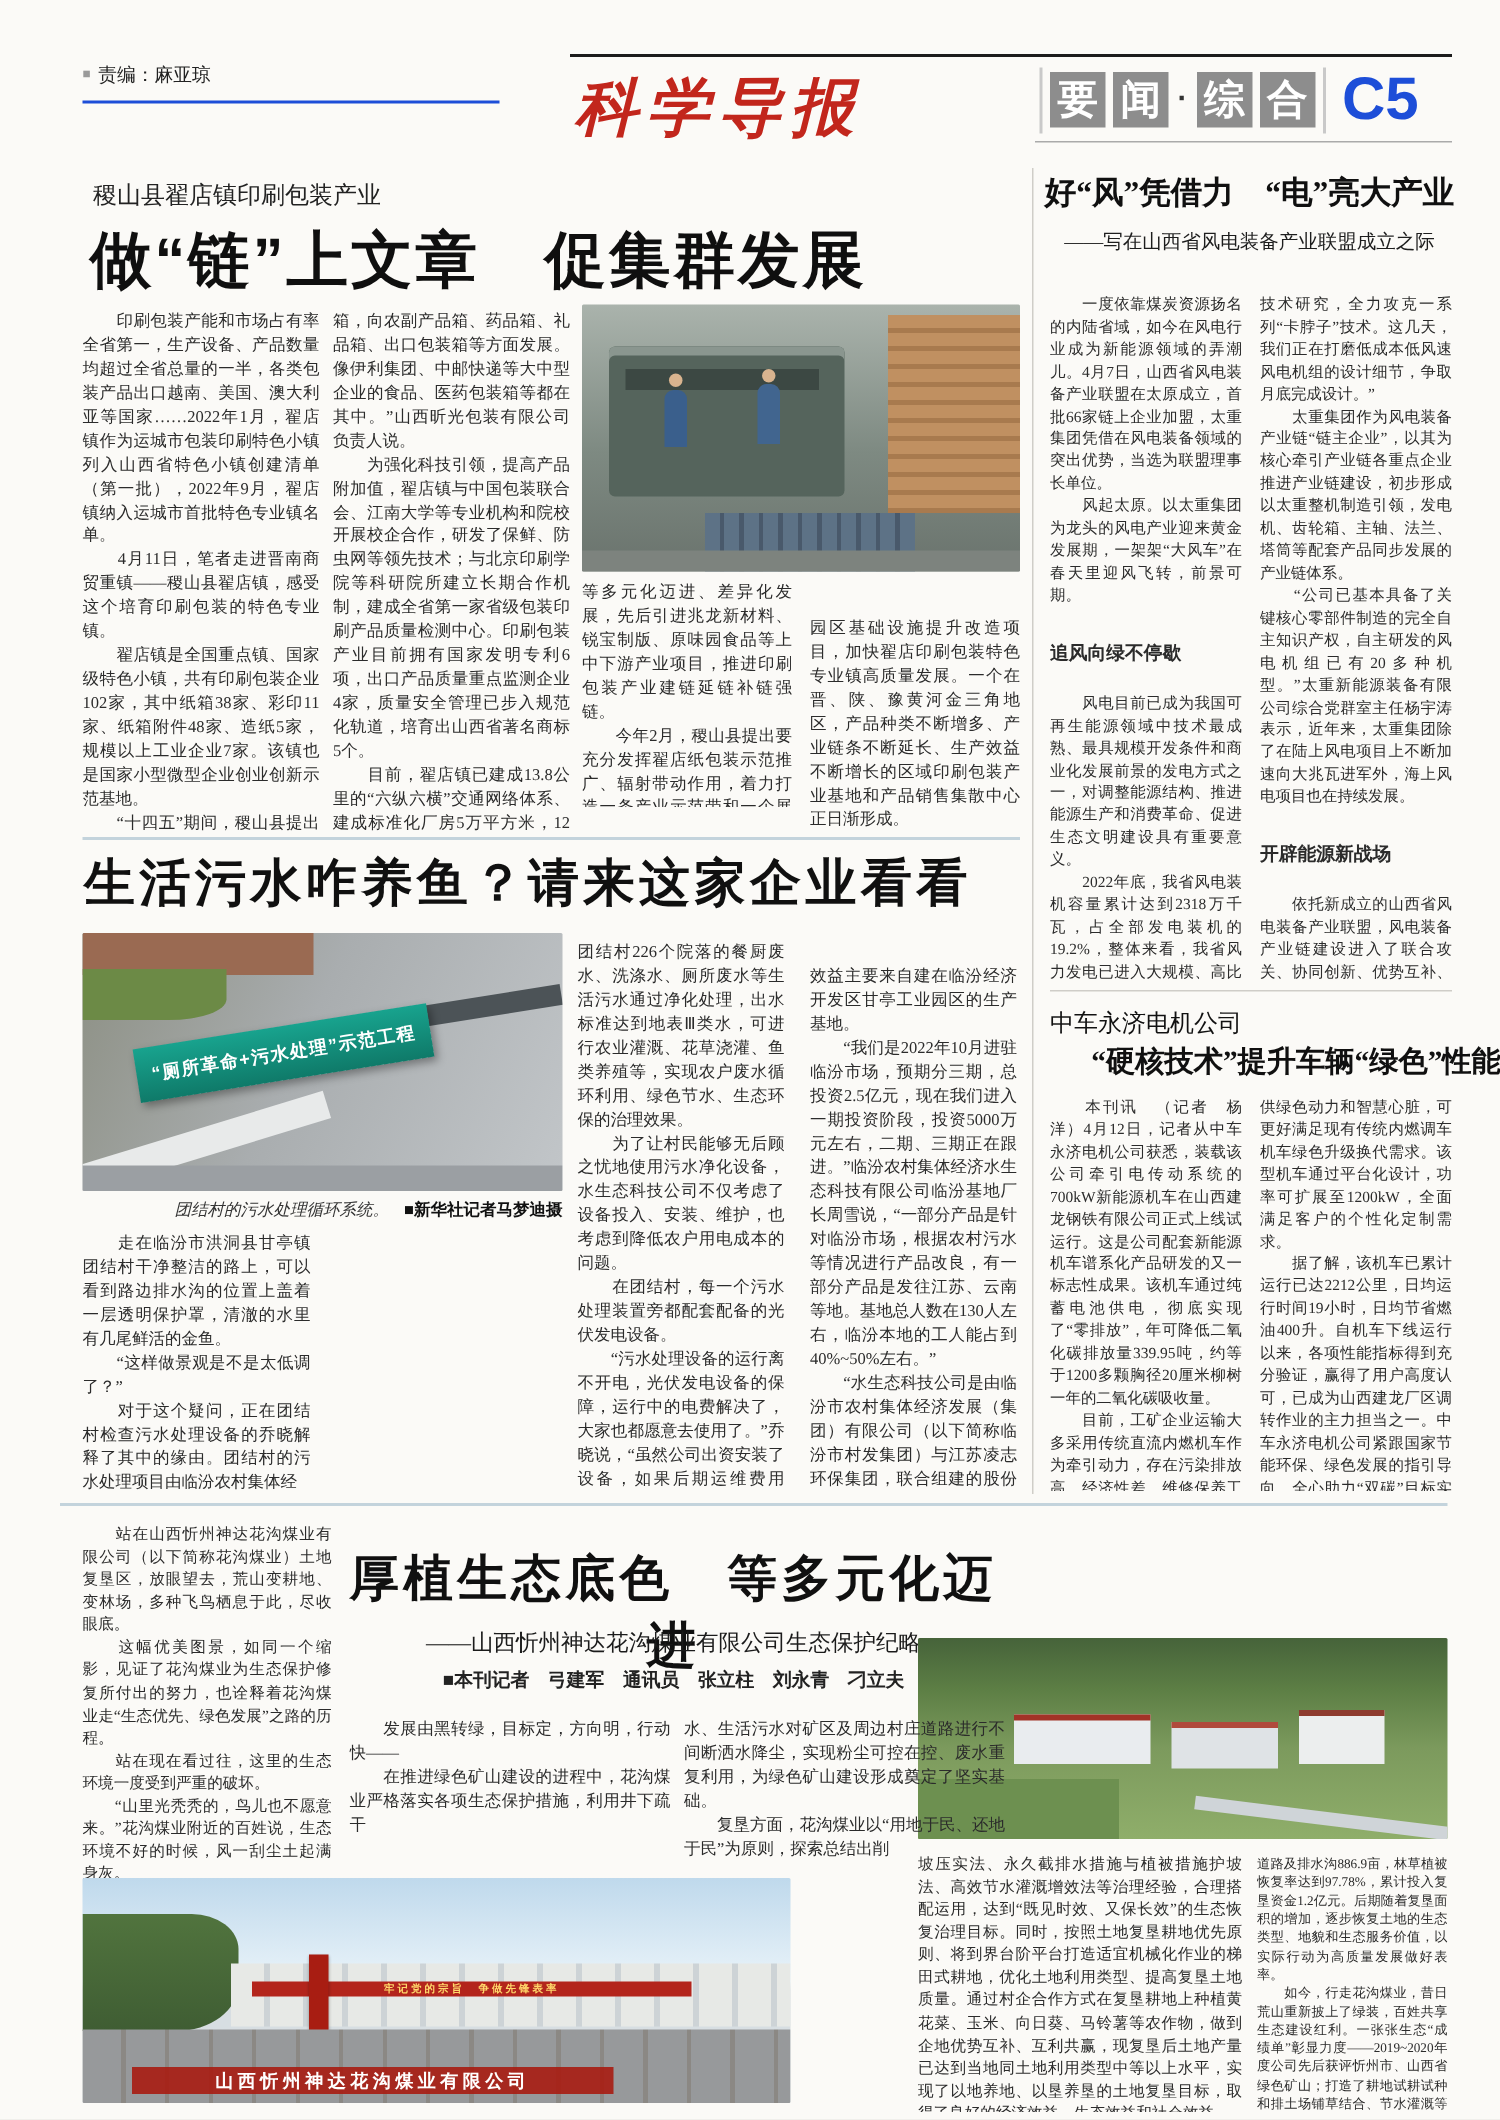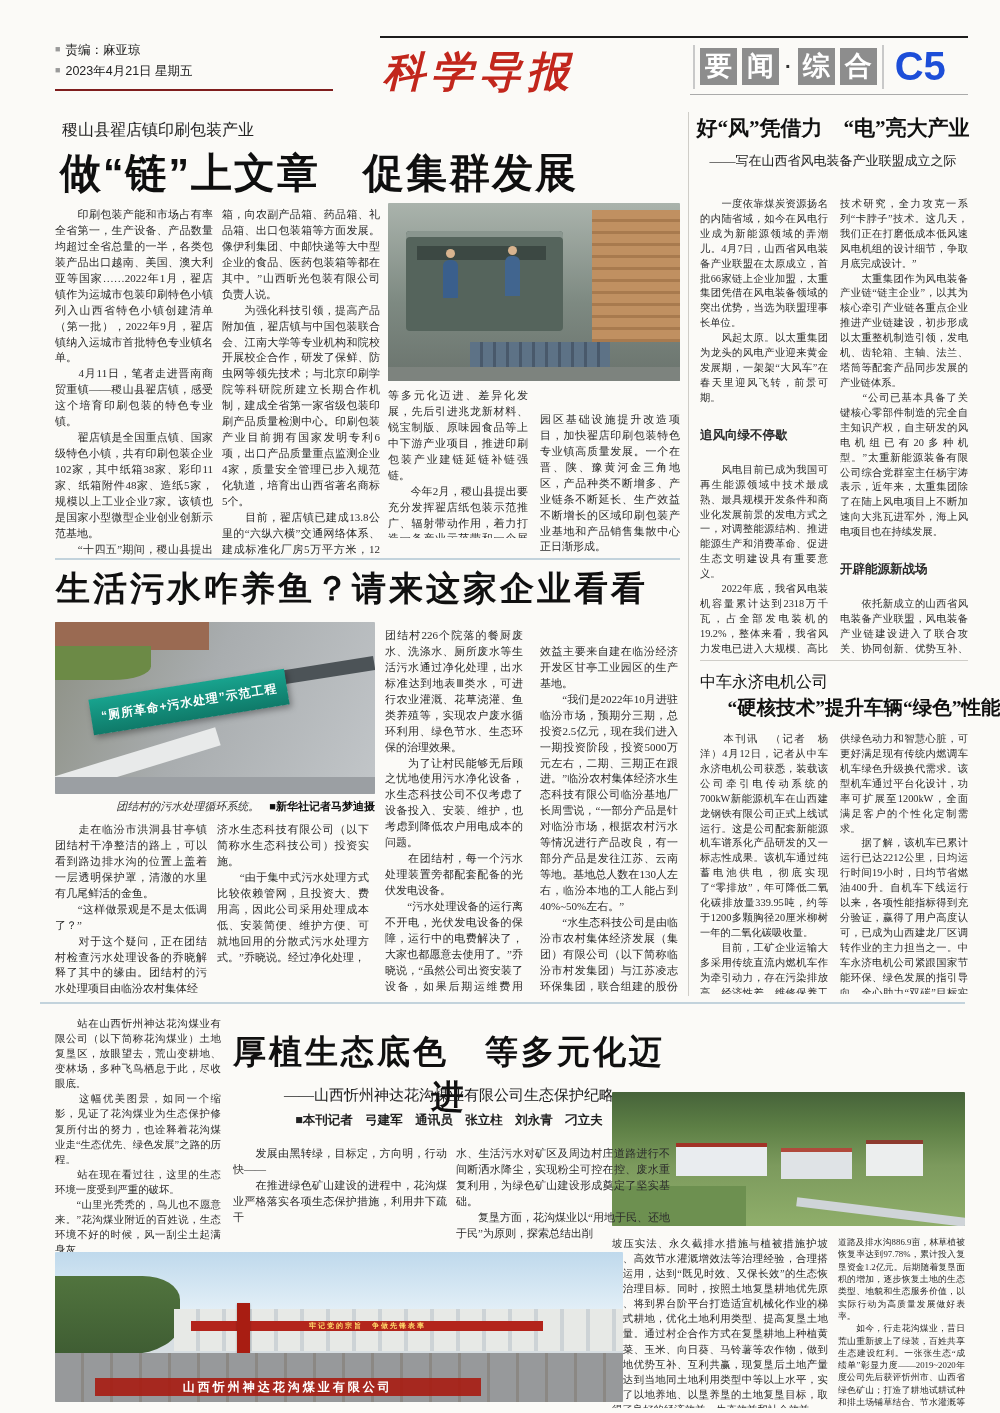--- a/index.html
+++ b/index.html
@@ -8,21 +8,21 @@
   .abs{position:absolute;}
   .sans{font-family:"Liberation Sans",sans-serif;}
   .coltext,.colbox{font-size:11px;line-height:1.45;text-align:justify;white-space:pre-line;overflow:hidden;}
   .colbox{position:absolute;}
   .colsub{font-family:"Liberation Sans",sans-serif;font-weight:bold;font-size:12.5px;margin:5px 0 4px 0;white-space:normal;}
   .photo{position:absolute;overflow:hidden;border-radius:1px;}
   .rule{position:absolute;background:#1c1c1c;}
   .rule-soft{position:absolute;background:#c3d3dc;}
   .vrule{position:absolute;background:#cfcdc8;}
   
-  .hdr-left{position:absolute;left:55px;top:40px;width:278px;border-bottom:2px solid #7f1d1d;padding-bottom:6px;
+  .hdr-left{position:absolute;left:55px;top:40px;width:278px;border-bottom:2px solid #1d4ed8;padding-bottom:6px;
             font-family:"Liberation Sans",sans-serif;font-size:12.5px;color:#222;line-height:1.7;}
   .bullet{color:#9a9a9a;font-size:9px;margin-right:5px;vertical-align:2px;}
   .masthead{position:absolute;left:383px;top:44px;font-family:"DejaVu Serif",serif;font-style:italic;font-weight:900;
             font-size:42px;color:#c2261c;letter-spacing:6px;}
   .sec-wrap{position:absolute;left:693px;top:44px;display:flex;align-items:center;gap:5px;}
   .secchar{display:inline-block;width:37px;height:37px;background:#8d8d8d;color:#fff;text-align:center;
            font:bold 27px/37px "Liberation Sans",sans-serif;}
   .secdot{font:bold 20px "Liberation Sans",sans-serif;color:#333;margin:0 1px;}
   .secbar{width:2px;height:44px;background:#c9c9c9;}
   .pageno{font:bold 40px "Liberation Sans",sans-serif;color:#1d4ed8;margin-left:6px;}
@@ -37,21 +37,20 @@
   .center{text-align:center;}
 </style>
 </head>
 <body>
 
 <div class="page">
 
   <div class="rule" style="left:380px;top:36px;width:588px;height:2px;"></div>
   <div class="hdr-left">
     <div><span class="bullet">■</span><span>责编：麻亚琼</span></div>
-    <div><span class="bullet">■</span><span>2023年4月21日 星期五</span></div>
   </div>
   <div class="masthead">科学导报</div>
   <div class="sec-wrap">
     <div class="secbar"></div>
     <span class="secchar">要</span>
     <span class="secchar">闻</span>
     <span class="secdot">·</span>
     <span class="secchar">综</span>
     <span class="secchar">合</span>
     <div class="secbar"></div>
@@ -127,22 +126,20 @@
     <div class="abs" style="left:-6%;bottom:12%;width:58%;height:11%;background:#e8eaea;transform:rotate(-17deg);"></div>
     <div class="abs" style="left:0;bottom:0;width:100%;height:10%;background:#9b9fa3;"></div>
   </div>
   <div class="caprow" style="left:55px;top:799px;width:320px;">
     <span class="cap-i">团结村的污水处理循环系统。</span>
     <span class="cap-b">■新华社记者马梦迪摄</span>
   </div>
   <div class="colbox coltext" style="left:55px;top:822px;width:152px;height:172px;">　　走在临汾市洪洞县甘亭镇团结村干净整洁的路上，可以看到路边排水沟的位置上盖着一层透明保护罩，清澈的水里有几尾鲜活的金鱼。
 　　“这样做景观是不是太低调了？”
 　　对于这个疑问，正在团结村检查污水处理设备的乔晓解释了其中的缘由。团结村的污水处理项目由临汾农村集体经</div>
-  <div class="colbox coltext" style="left:217px;top:822px;width:152px;height:172px;">济水生态科技有限公司（以下简称水生态科技公司）投资实施。
-　　“由于集中式污水处理方式比较依赖管网，且投资大、费用高，因此公司采用处理成本低、安装简便、维护方便、可就地回用的分散式污水处理方式。”乔晓说。经过净化处理，</div>
   <div class="colbox coltext" style="left:385px;top:628px;width:138px;height:366px;">团结村226个院落的餐厨废水、洗涤水、厕所废水等生活污水通过净化处理，出水标准达到地表Ⅲ类水，可进行农业灌溉、花草浇灌、鱼类养殖等，实现农户废水循环利用、绿色节水、生态环保的治理效果。
 　　为了让村民能够无后顾之忧地使用污水净化设备，水生态科技公司不仅考虑了设备投入、安装、维护，也考虑到降低农户用电成本的问题。
 　　在团结村，每一个污水处理装置旁都配套配备的光伏发电设备。
 　　“污水处理设备的运行离不开电，光伏发电设备的保障，运行中的电费解决了，大家也都愿意去使用了。”乔晓说，“虽然公司出资安装了设备，如果后期运维费用高，老百姓是不会去使用的。因此我们设计之初就考虑了，污水处理设备的风机和水泵都是用于太阳能系统的。”
 　　污水变“净水”，对于团结村村民生活环境改善、村容村貌提升效果明显。借着污水处理设备、管道的安装，团结村对村内道路、设施等同步进行了改造提升，让旧貌换新颜。
 　　农村生活污水治理是乡村振兴的重要内容，也是建设宜居宜业和美丽乡村的内在要求。《农业农村污染治理攻坚战行动方案（2021—2025年）》明确，到2025年，农村生活污水治理率达到40%。因此，在团结村的项目上，水生态科技公司更多注重的是示范效应，经济</div>
   <div class="colbox" style="left:540px;top:628px;width:138px;height:366px;">
     <div class="coltext">效益主要来自建在临汾经济开发区甘亭工业园区的生产基地。
 　　“我们是2022年10月进驻临汾市场，预期分三期，总投资2.5亿元，现在我们进入一期投资阶段，投资5000万元左右，二期、三期正在跟进。”临汾农村集体经济水生态科技有限公司临汾基地厂长周雪说，“一部分产品是针对临汾市场，根据农村污水等情况进行产品改良，有一部分产品是发往江苏、云南等地。基地总人数在130人左右，临汾本地的工人能占到40%~50%左右。”
 　　“水生态科技公司是由临汾市农村集体经济发展（集团）有限公司（以下简称临汾市村发集团）与江苏凌志环保集团，联合组建的股份制企业。”临汾市村发集团、水生态科技公司董事长李雪介绍说，村发集团充分发挥国有企业龙头带动作用，联动县、乡、村三级新型农村集体经济市场主体与该项目深度合作，以提供施工、运营、维护等服务的方式，直接参与农村污水治理项目建设，既带动了村集体增收，又提高了农民劳务收入，从而可以实现经济效益、社会效益、生态效益的全面提升。
@@ -179,21 +176,21 @@
   <div class="colbox coltext" style="left:233px;top:1146px;width:214px;height:110px;">　　发展由黑转绿，目标定，方向明，行动快——
 　　在推进绿色矿山建设的进程中，花沟煤业严格落实各项生态保护措施，利用井下疏干</div>
   <div class="colbox coltext" style="left:456px;top:1146px;width:214px;height:110px;">水、生活污水对矿区及周边村庄道路进行不间断洒水降尘，实现粉尘可控在控、废水重复利用，为绿色矿山建设形成奠定了坚实基础。
 　　复垦方面，花沟煤业以“用地于民、还地于民”为原则，探索总结出削</div>
   <div class="colbox coltext" style="left:612px;top:1236px;width:216px;height:172px;font-size:10.4px;">坡压实法、永久截排水措施与植被措施护坡法、高效节水灌溉增效法等治理经验，合理搭配运用，达到“既见时效、又保长效”的生态恢复治理目标。同时，按照土地复垦耕地优先原则、将到界台阶平台打造适宜机械化作业的梯田式耕地，优化土地利用类型、提高复垦土地质量。通过村企合作方式在复垦耕地上种植黄花菜、玉米、向日葵、马铃薯等农作物，做到企地优势互补、互利共赢，现复垦后土地产量已达到当地同土地利用类型中等以上水平，实现了以地养地、以垦养垦的土地复垦目标，取得了良好的经济效益、生态效益和社会效益。
 　　截至目前，花沟煤业累计复垦土地6875.5亩，其中复垦耕地2126.2亩、林地3862.4亩、</div>
   <div class="colbox coltext" style="left:838px;top:1236px;width:127px;height:172px;font-size:8.8px;line-height:1.4;">道路及排水沟886.9亩，林草植被恢复率达到97.78%，累计投入复垦资金1.2亿元。后期随着复垦面积的增加，逐步恢复土地的生态类型、地貌和生态服务价值，以实际行动为高质量发展做好表率。
 　　如今，行走花沟煤业，昔日荒山重新披上了绿装，百姓共享生态建设红利。一张张生态“成绩单”彰显力度——2019~2020年度公司先后获评忻州市、山西省绿色矿山；打造了耕地试耕试种和排土场铺草结合、节水灌溉等亮点工程。
 　　花沟人对绿色、生态的追求始终不变，怜惜一草一木、呵护一山一水的勇气决心始终不变；花沟煤业坚守生态优先、绿色发展的底线始终不变、留住绿水青山的自觉行动始终不变。如今，花沟煤业上下齐心，“天更蓝、水更清、空气更清新”的目标正一步步变成现实。</div>
 
-  <div class="photo" style="left:55px;top:1252px;width:568px;height:150px;background:linear-gradient(180deg,#bfd9ec 0%,#e9f3f9 46%,#d7dee2 50%);">
+  <div class="photo" style="left:55px;top:1252px;width:472px;height:150px;background:linear-gradient(180deg,#bfd9ec 0%,#e9f3f9 46%,#d7dee2 50%);">
     <div class="abs" style="left:0;top:16%;width:22%;height:52%;background:linear-gradient(180deg,#51743e,#3f5d33);border-radius:0 30% 40% 0;"></div>
     <div class="abs" style="left:21%;top:38%;width:79%;height:28%;background:repeating-linear-gradient(90deg,#e7e9e6 0 22px,#cdd3d6 22px 26px);"></div>
     <div class="abs" style="left:24%;top:46%;width:62%;height:10px;background:#b3251c;display:flex;align-items:center;justify-content:center;overflow:hidden;">
       <span style="color:#ffd76a;font:bold 7px 'Liberation Sans',sans-serif;letter-spacing:2px;white-space:nowrap;">牢记党的宗旨　争做先锋表率</span>
     </div>
     <div class="abs" style="left:32%;top:34%;width:13px;height:56px;background:#a81d12;box-shadow:0 1px 2px rgba(0,0,0,.3);"></div>
     <div class="abs" style="left:0;bottom:0;width:100%;height:33%;background:repeating-linear-gradient(90deg,#97999b 0 26px,#8b8884 26px 29px);"></div>
     <div class="abs" style="left:7%;bottom:4%;width:68%;height:18px;background:rgba(168,24,14,.88);display:flex;align-items:center;justify-content:center;">
       <span style="color:#fff;font:bold 12px 'Liberation Sans',sans-serif;letter-spacing:3px;white-space:nowrap;">山西忻州神达花沟煤业有限公司</span>
     </div>

